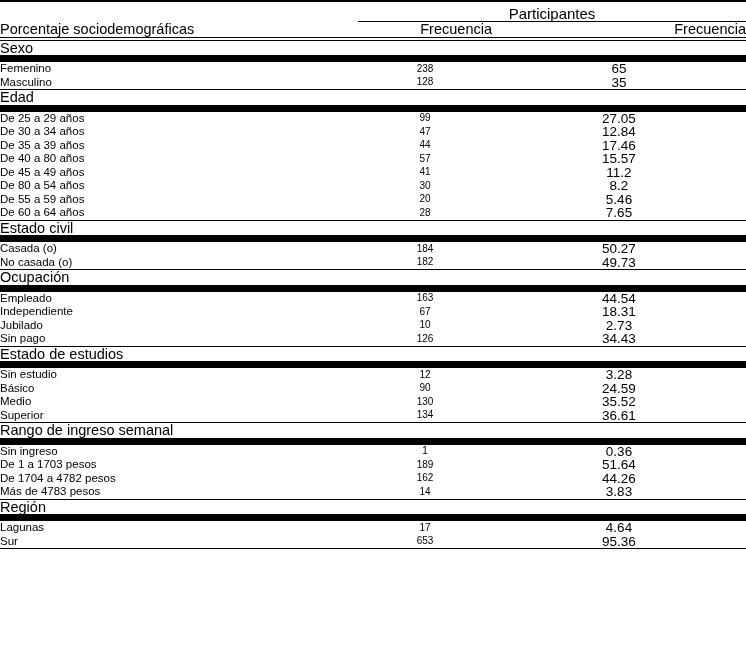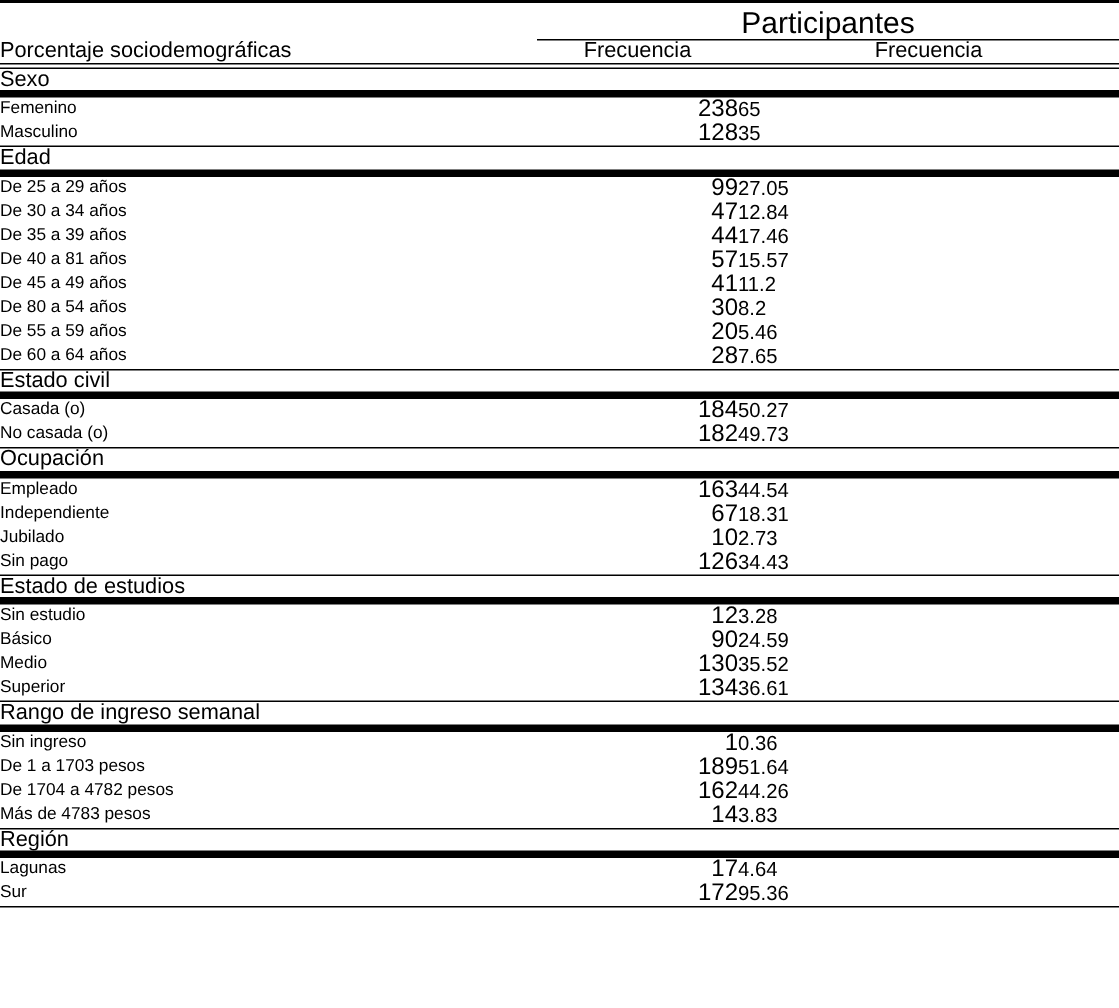--- a/index.html
+++ b/index.html
@@ -47,51 +47,51 @@
 
   .varhead {
     font-size: 14.5px;
     line-height: 1;
     padding: 3px 0 1px 12px;
     white-space: nowrap;
   }
 
   .span-participantes {
     text-align: center;
-    font-size: 20px;
+    font-size: 15px;
     line-height: 1;
     padding: 3px 0 1px 0;
     border-bottom: 1px solid #000;
   }
 
   tr.head-2 td {
     padding: 0;
     vertical-align: bottom;
   }
 
   .subhead {
     font-size: 14.5px;
     line-height: 1;
     padding: 3px 0 2px 0;
-    text-align: center;
+    text-align: right;
     white-space: nowrap;
   }
 
   .rule-headfoot td {
     border-top: 1.6px solid #000;
     height: 2px;
     padding: 0;
     font-size: 0;
     line-height: 0;
   }
 
   
   tr.section-row > td {
     border-top: 1.6px solid #000;
-    border-bottom: 5px solid #000000;
+    border-bottom: 7px solid #000000;
     padding: 0;
   }
 
   .section-title {
     font-size: 14.5px;
     line-height: 1;
     padding: 3px 0 3px 12px;
     white-space: nowrap;
   }
 
@@ -103,32 +103,32 @@
 
   .cell-label {
     font-size: 11.5px;
     line-height: 1;
     padding: 3px 0 3px 25px;
     white-space: nowrap;
     margin-left: 24px;
   }
 
   .cell-freq {
-    font-size: 16px;
+    font-size: 10px;
     line-height: 1;
     padding: 3px 13px 3px 0;
-    text-align: right;
+    text-align: center;
     white-space: nowrap;
   }
 
   .cell-pct {
     font-size: 13.5px;
     line-height: 1;
     padding: 3px 11px 3px 0;
-    text-align: left;
+    text-align: center;
     white-space: nowrap;
   }
 
   
   .rule-bottom td {
     border-top: 1.8px solid #000;
     height: 3px;
     padding: 0;
     font-size: 0;
     line-height: 0;
@@ -189,21 +189,21 @@
           <td class="cell-label">De 30 a 34 años</td>
           <td class="cell-freq">47</td>
           <td class="cell-pct">12.84</td>
         </tr>
         <tr class="data-row">
           <td class="cell-label">De 35 a 39 años</td>
           <td class="cell-freq">44</td>
           <td class="cell-pct">17.46</td>
         </tr>
         <tr class="data-row">
-          <td class="cell-label">De 40 a 81 años</td>
+          <td class="cell-label">De 40 a 80 años</td>
           <td class="cell-freq">57</td>
           <td class="cell-pct">15.57</td>
         </tr>
         <tr class="data-row">
           <td class="cell-label">De 45 a 49 años</td>
           <td class="cell-freq">41</td>
           <td class="cell-pct">11.2</td>
         </tr>
         <tr class="data-row">
           <td class="cell-label">De 80 a 54 años</td>
@@ -305,21 +305,21 @@
         <tr class="section-row">
           <td colspan="3" class="section-title">Región</td>
         </tr>
         <tr class="data-row">
           <td class="cell-label">Lagunas</td>
           <td class="cell-freq">17</td>
           <td class="cell-pct">4.64</td>
         </tr>
         <tr class="data-row">
           <td class="cell-label">Sur</td>
-          <td class="cell-freq">172</td>
+          <td class="cell-freq">653</td>
           <td class="cell-pct">95.36</td>
         </tr>
         <tr class="rule-bottom">
         <td colspan="3"></td>
       </tr>
 
     </tbody>
   </table>
 </div>
 

